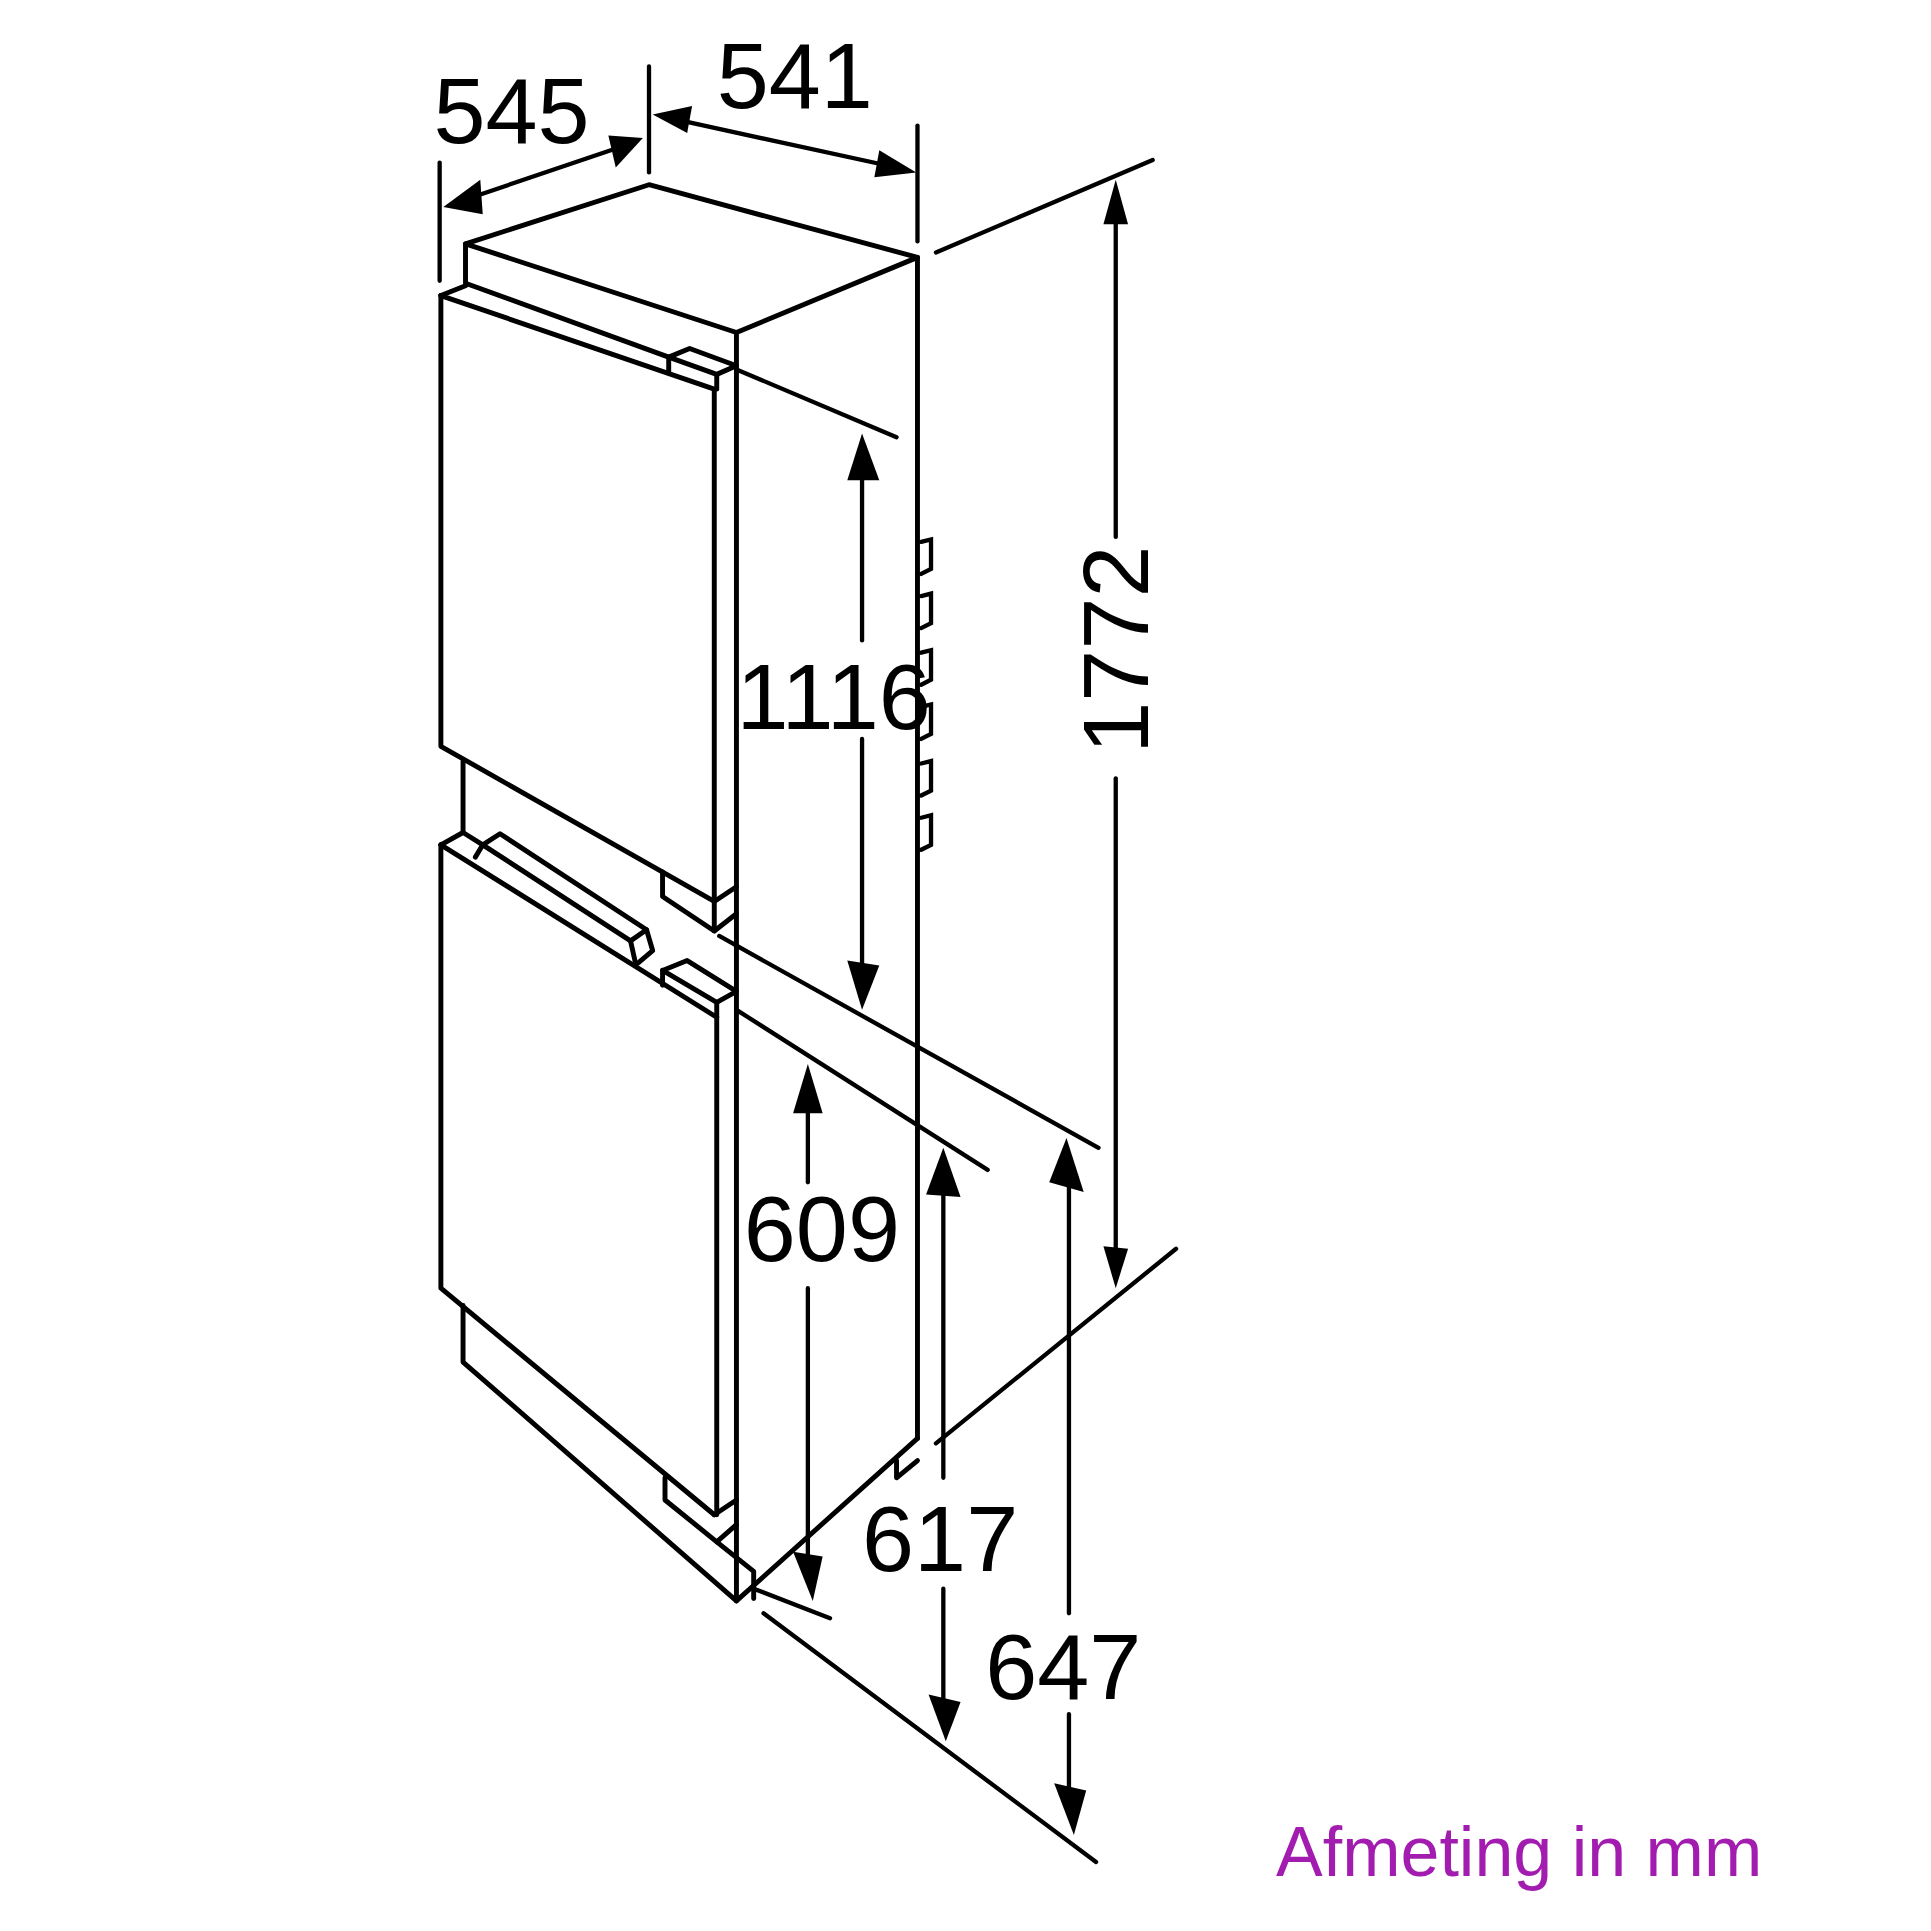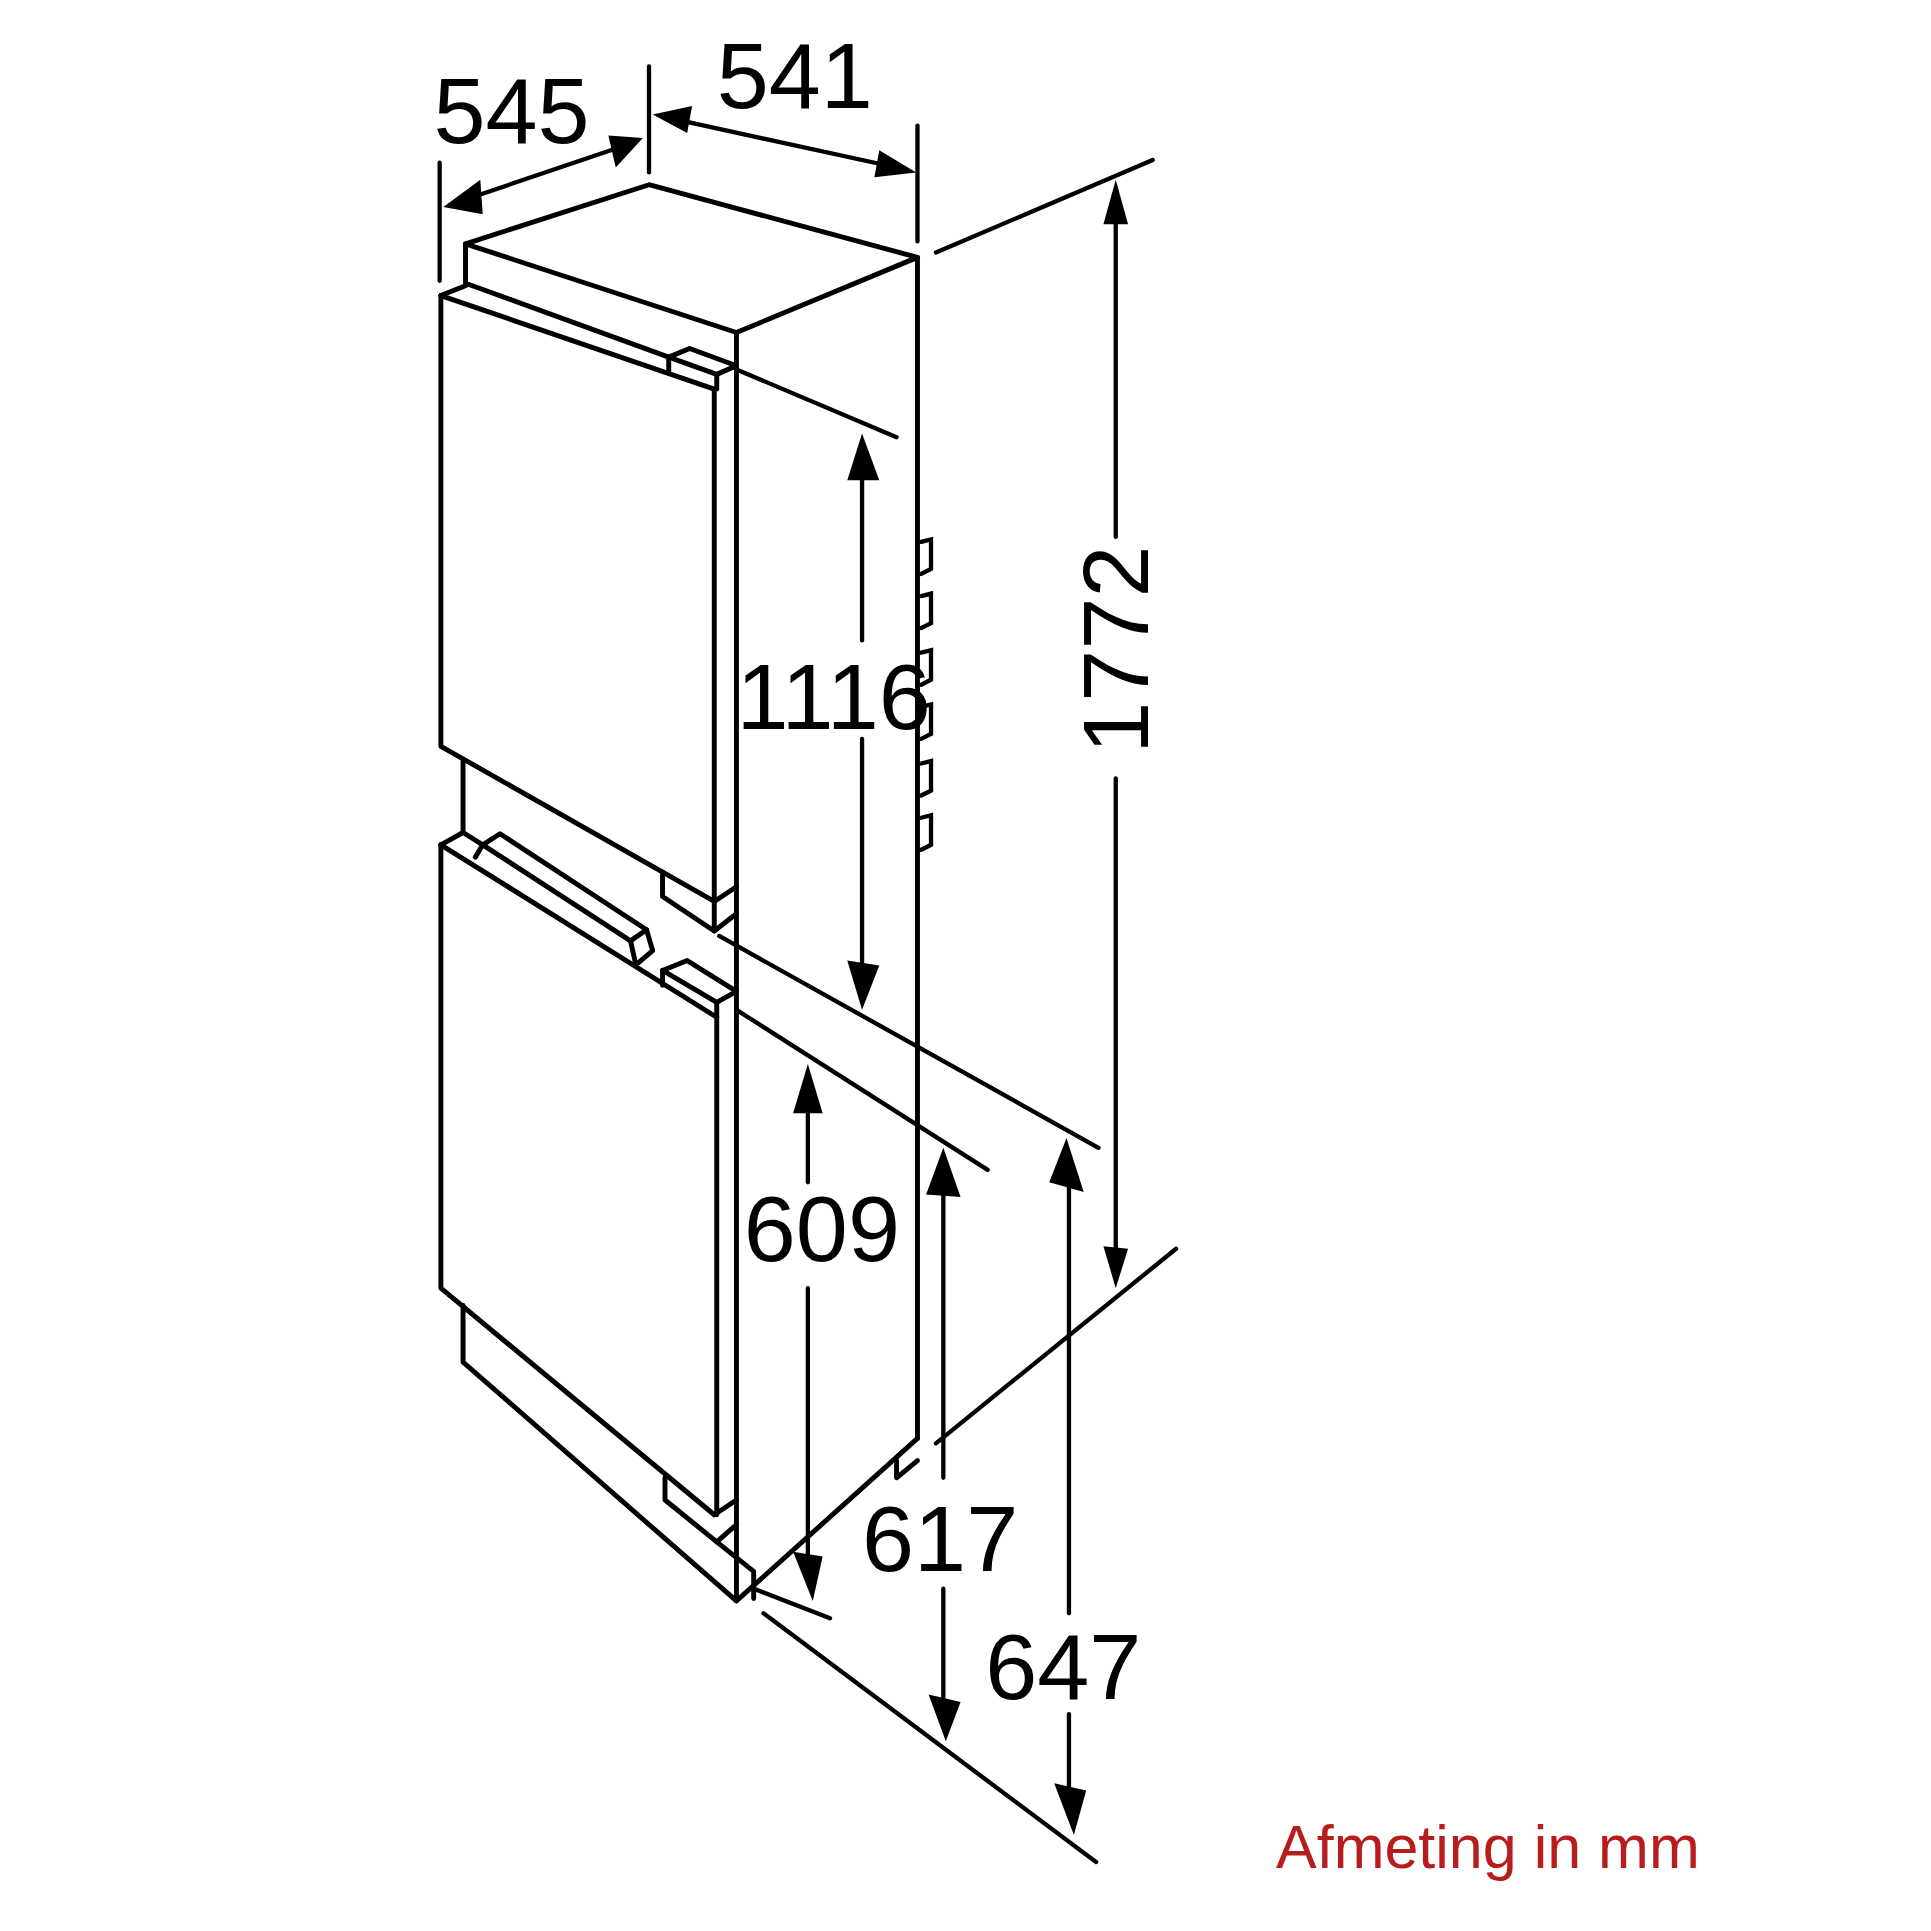--- a/index.html
+++ b/index.html
@@ -4,21 +4,21 @@
 <style>
   html, body { margin: 0; padding: 0; background: #ffffff; }
   body { width: 1931px; height: 1931px; overflow: hidden; position: relative; }
   #drawing { position: absolute; left: 0; top: 0; width: 1931px; height: 1931px; }
   #drawing .ln { stroke: #000; stroke-width: 4; fill: none; stroke-linecap: round; stroke-linejoin: round; }
   #drawing .thin { stroke: #000; stroke-width: 3.5; fill: none; stroke-linecap: round; }
   #drawing .arrow { fill: #000; stroke: none; }
   #drawing text { font-family: "Liberation Sans", sans-serif; fill: #000; font-size: 76px; }
   .caption {
     position: absolute; left: 1276px; top: 1817px;
-    font-family: "Liberation Sans", sans-serif; font-size: 61px; color: #b91c1c;
+    font-family: "Liberation Sans", sans-serif; font-size: 70px; color: #a21caf;
     white-space: nowrap; line-height: 1;
   }
 </style>
 </head>
 <body>
 
 <svg id="drawing" viewBox="0 0 1568 1568" xmlns="http://www.w3.org/2000/svg">
 
   <g>
 

